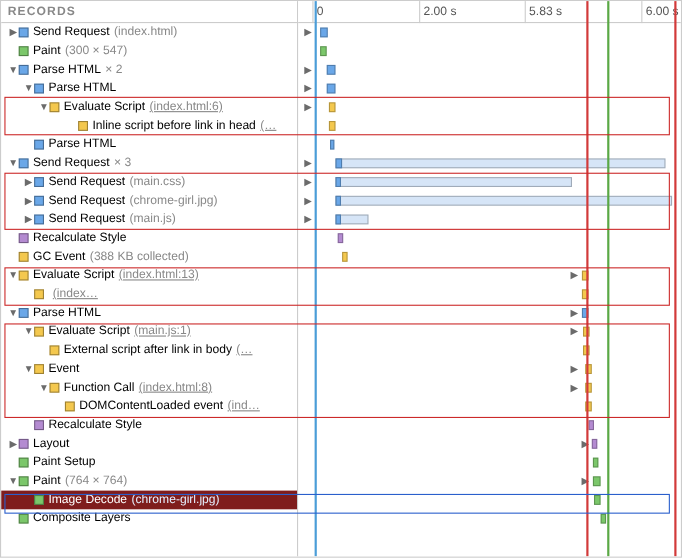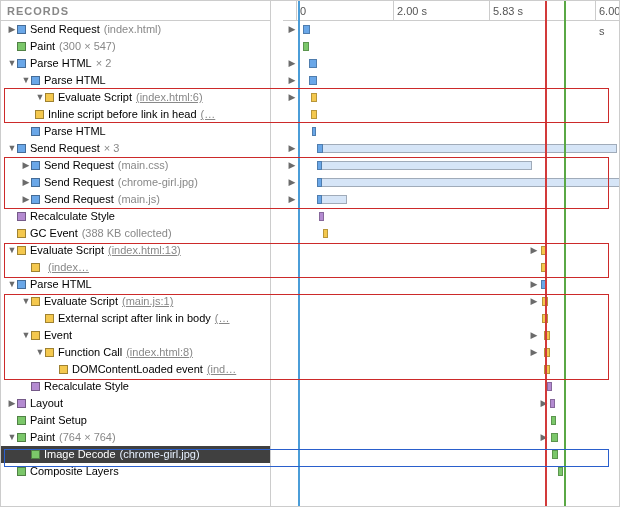--- a/index.html
+++ b/index.html
@@ -1,25 +1,25 @@
 <!DOCTYPE html>
 <html><head>
 <meta charset="utf-8">
 <style>
 * { margin:0; padding:0; box-sizing:border-box; font-family:"Lucida Grande","Segoe UI",Arial,sans-serif; font-size:11px; }
 body { background:#fff; width:620px; height:507px; overflow:hidden; border:1px solid #ccc; }
-.container { display:flex; height:100%;gap:12px; }
+.container { display:flex; height:100%; }
 .left { width:270px; flex:0 0 270px; border-right:1px solid #ccc; overflow:hidden; }
 .right { flex:1; position:relative; overflow:hidden; }
 .hdr { height:20px; line-height:20px; padding-left:6px; color:#888; font-weight:bold; letter-spacing:1px; border-bottom:1px solid #ccc; background:#fff; }
 .ruler { height:20px; border-bottom:1px solid #ccc; position:relative; background:#fff; }
 .tick { position:absolute; top:0; height:20px; border-left:1px solid #ccc; color:#555; padding-left:3px; line-height:20px; }
 .vline { position:absolute; top:0; bottom:0; width:2px; }
 .row { display:flex; align-items:center; height:17px; line-height:17px; white-space:nowrap; overflow:hidden; cursor:default; }
-.row.sel { background:#404040; color:#fff; }
+.row.sel { background:#7f1d1d; color:#fff; }
 .arrow { width:10px; text-align:center; color:#6b6b6b; font-size:9px; }
 .row.sel .arrow, .row.sel .detail, .row.sel .link { color:#e6f0ff; }
 .bullet { width:9px; height:9px; border:1px solid rgba(0,0,0,.35); margin-right:4px; flex:0 0 9px; }
 .c-blue { background:#6aa7e8; }
 .c-green { background:#7bc76a; }
 .c-yellow { background:#f4c84e; }
 .c-purple { background:#b48bd1; }
 .label { color:#000; }
 .row.sel .label { color:#fff; }
 .detail { color:#888; margin-left:4px; }
@@ -63,21 +63,21 @@
           <span class="arrow">▼</span>
           <span class="bullet c-blue"></span>
           <span class="label">Parse HTML</span>
         </div>
         <div class="row" style="padding-left: 34px;">
           <span class="arrow">▼</span>
           <span class="bullet c-yellow"></span>
           <span class="label">Evaluate Script</span>
           <span class="link">(index.html:6)</span>
         </div>
-        <div class="row" style="padding-left: 24px;">
+        <div class="row" style="padding-left: 60px;">
           <span class="arrow"></span>
           <span class="bullet c-yellow"></span>
           <span class="label">Inline script before link in head</span>
           <span class="link">(…</span>
         </div>
         <div class="row" style="padding-left: 20px;">
           <span class="arrow"></span>
           <span class="bullet c-blue"></span>
           <span class="label">Parse HTML</span>
         </div>

